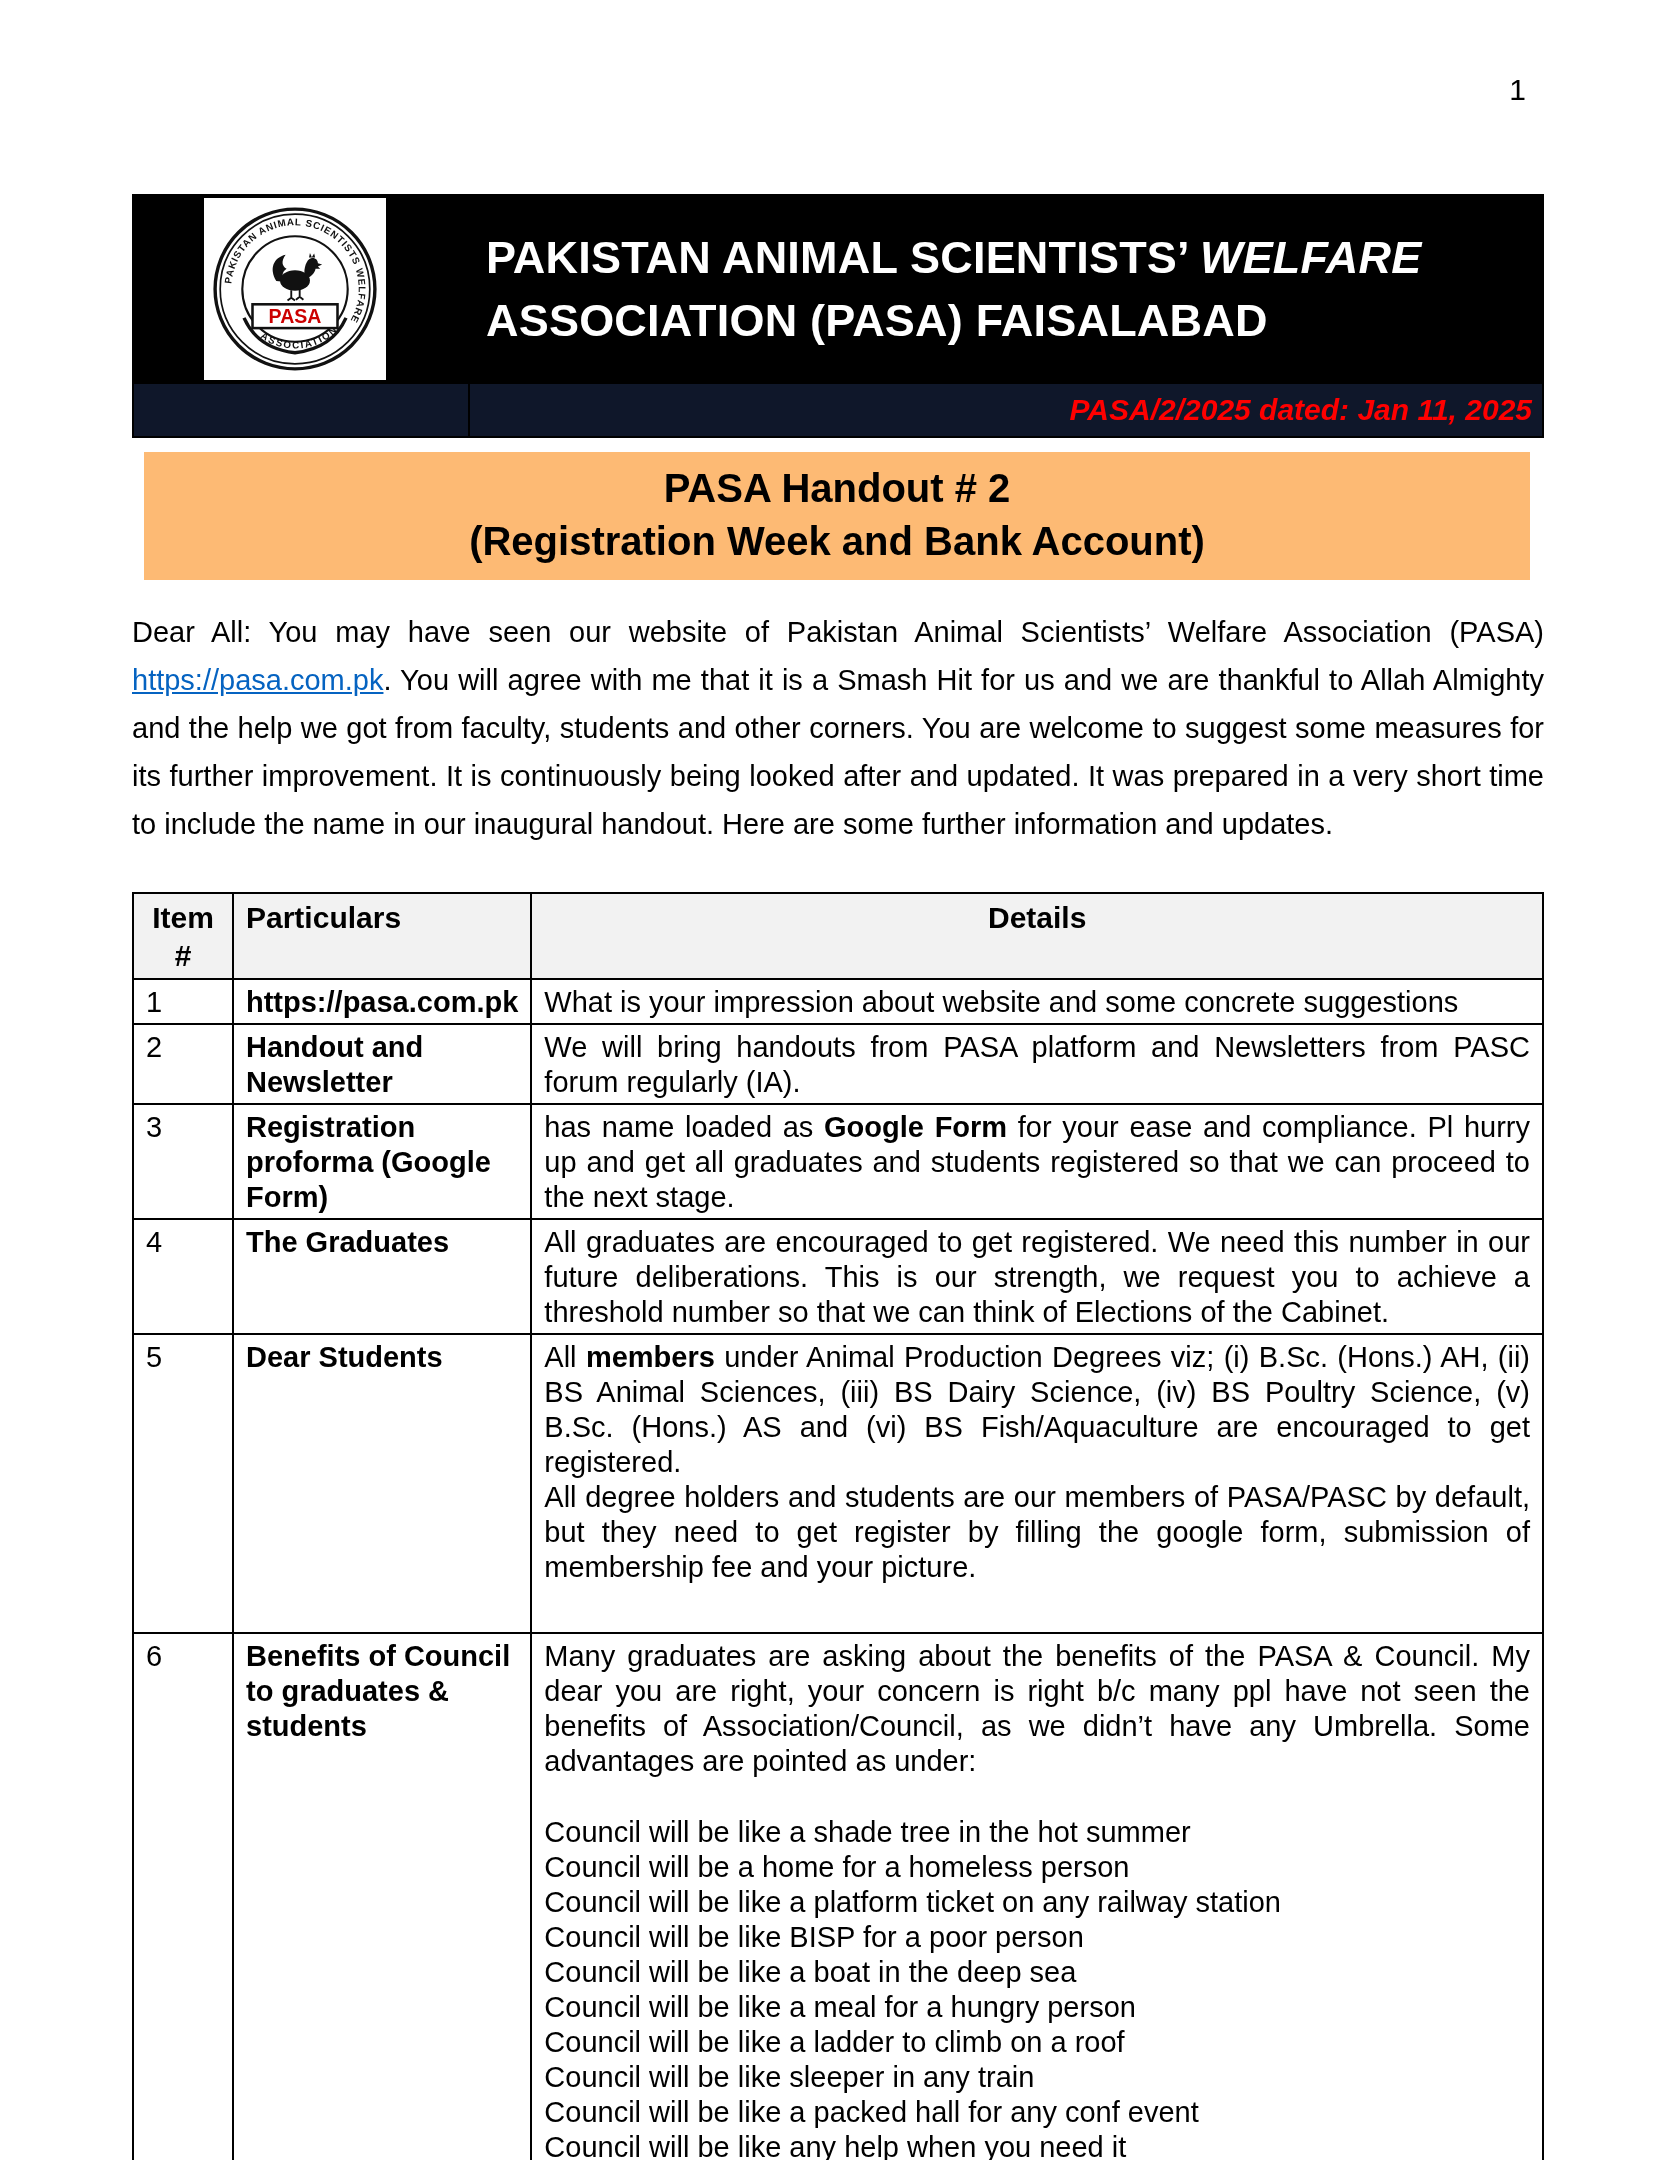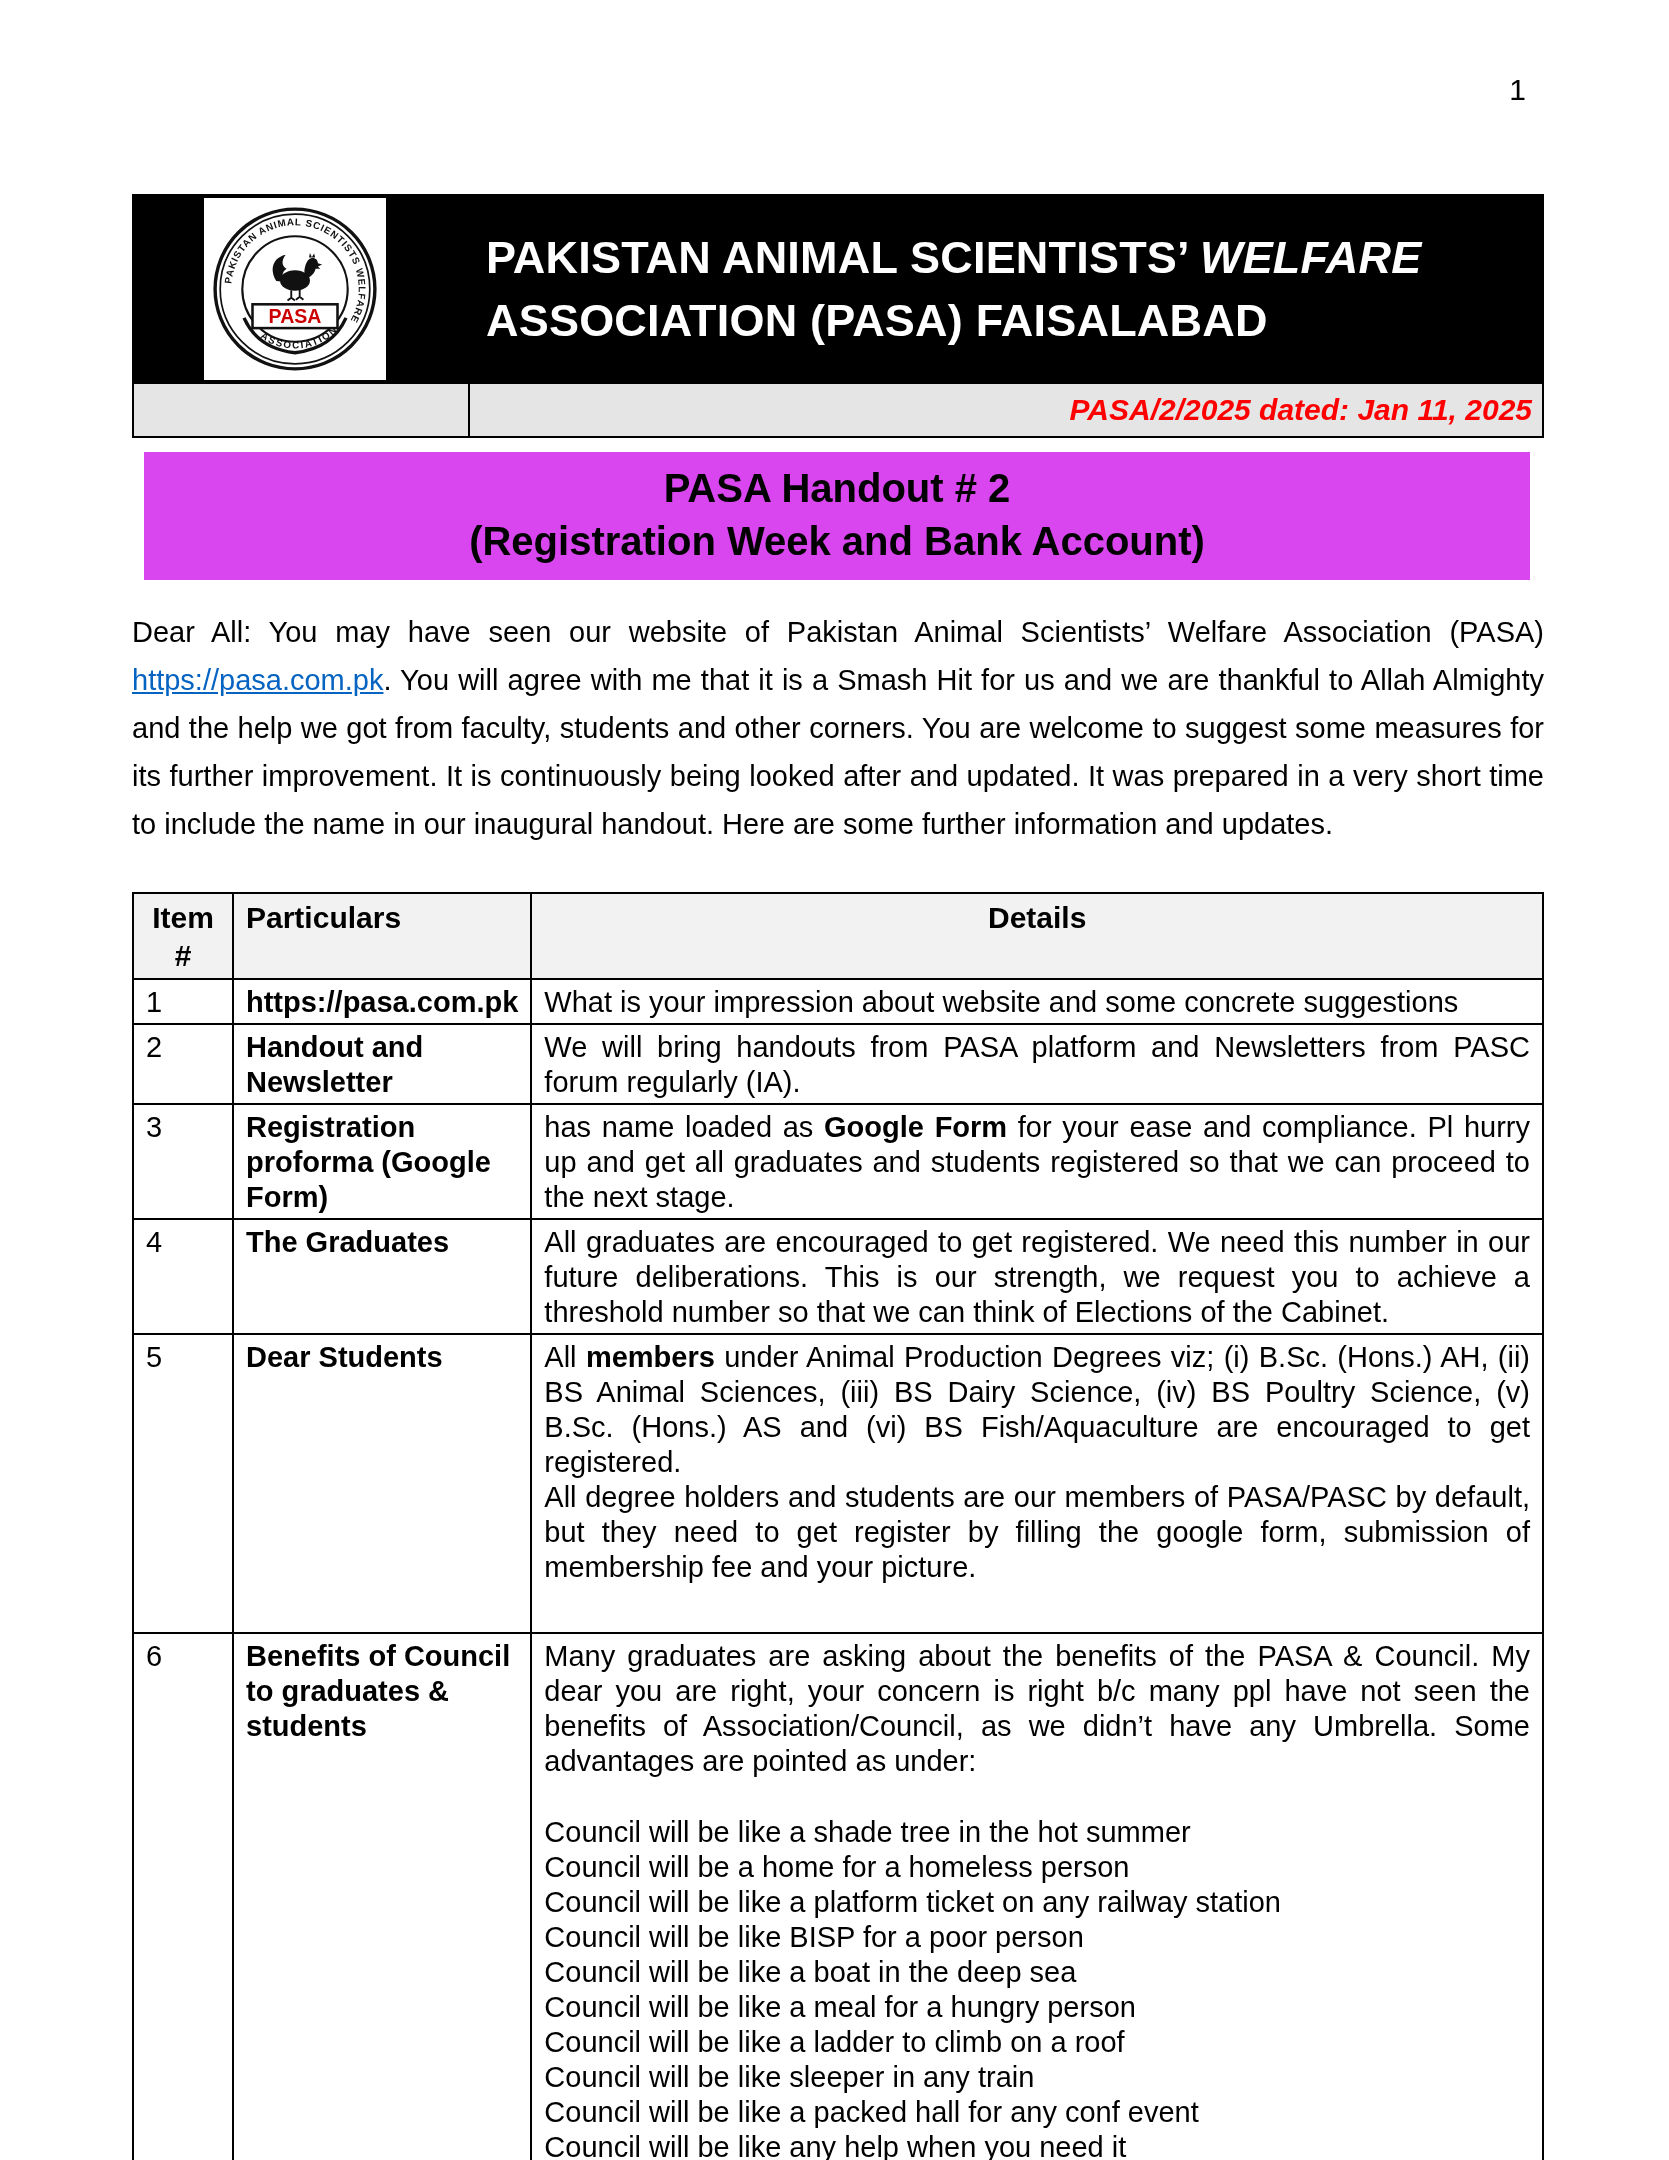--- a/index.html
+++ b/index.html
@@ -25,29 +25,29 @@
   .logo-box {
     width: 182px; height: 182px; background: #ffffff;
     margin-left: 70px; display: flex; align-items: center; justify-content: center;
   }
   .title-cell { color: #ffffff; padding-left: 16px; }
   .org-title-line {
     font-weight: bold; font-size: 45px; line-height: 63px; white-space: nowrap;
     letter-spacing: 0.2px;
   }
   .org-title-line em { font-style: italic; }
-  .date-row td { background: #e5e5e5; height: 54px; vertical-align: middle; }
+  .date-row td { background: #0f172a; height: 54px; vertical-align: middle; }
   .date-cell {
     text-align: right; padding-right: 10px;
     color: #FF0000; font-weight: bold; font-style: italic; font-size: 30px;
   }
 
   
   .yellow-banner {
-    margin: 14px 14px 0 12px; background: #d946ef;
+    margin: 14px 14px 0 12px; background: #fdba74;
     text-align: center; padding: 10px 0 12px 0;
   }
   .yellow-line { font-weight: bold; font-size: 40px; line-height: 53px; color: #000; }
 
   
   .intro {
     margin-top: 28px; font-size: 29px; line-height: 48px; text-align: justify;
   }
   .link { color: #0563C1; text-decoration: underline; cursor: pointer; }
 

